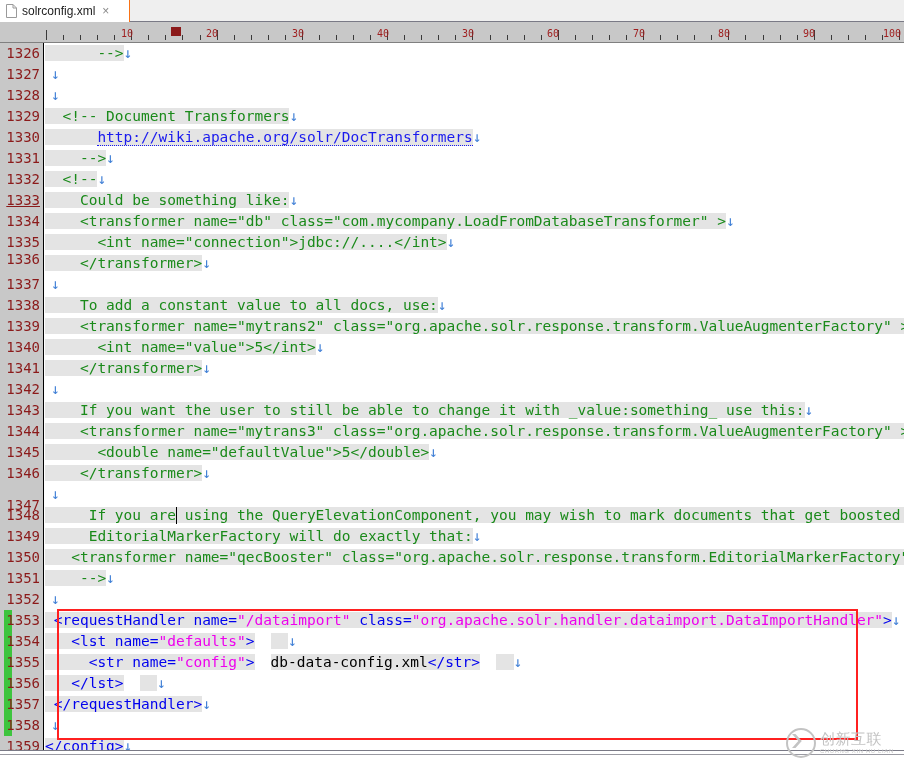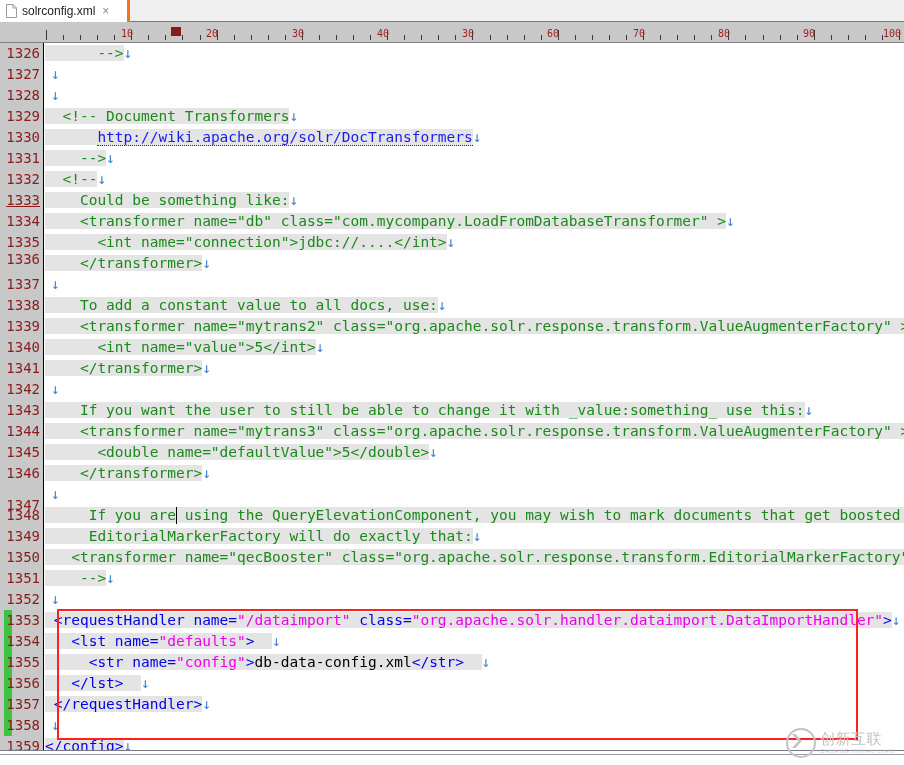--- a/index.html
+++ b/index.html
@@ -23,21 +23,21 @@
     background: #efefef;
     border-bottom: 1px solid #7a7a86;
     box-sizing: border-box;
   }
   .tab {
     position: absolute;
     left: 0; top: 0;
     height: 22px;
     width: 130px;
     background: #ffffff;
-    border-right: 3px solid #f97316;
+    border-right: 1px solid #f97316;
     box-sizing: border-box;
     display: flex;
     align-items: center;
     padding-left: 6px;
   }
   .tab-doc-icon {
     width: 11px; height: 14px;
     position: relative;
     flex: 0 0 auto;
     margin-right: 5px;
@@ -143,21 +143,21 @@
     font-size: 14.5px;
     letter-spacing: 0px;
   }
   .cline .hl {
     background: #e4e4e4;
   }
   .cm   { color: #1a8a1a; }          
   .url  { color: #1a1aee; text-decoration: none; border-bottom: 1px dotted #1a1aee; }
   .tg   { color: #0000ee; }          
   .val  { color: #ee00ee; }          
-  .txt  { color: #000000; }          
+  .txt  { color: #000000; margin-left: 16px; }          
   .eol  { color: #3f7fd6; }          
 
   
   #caret {
     position: absolute;
     width: 1px;
     background: #000000;
     height: 17px;
   }
 

